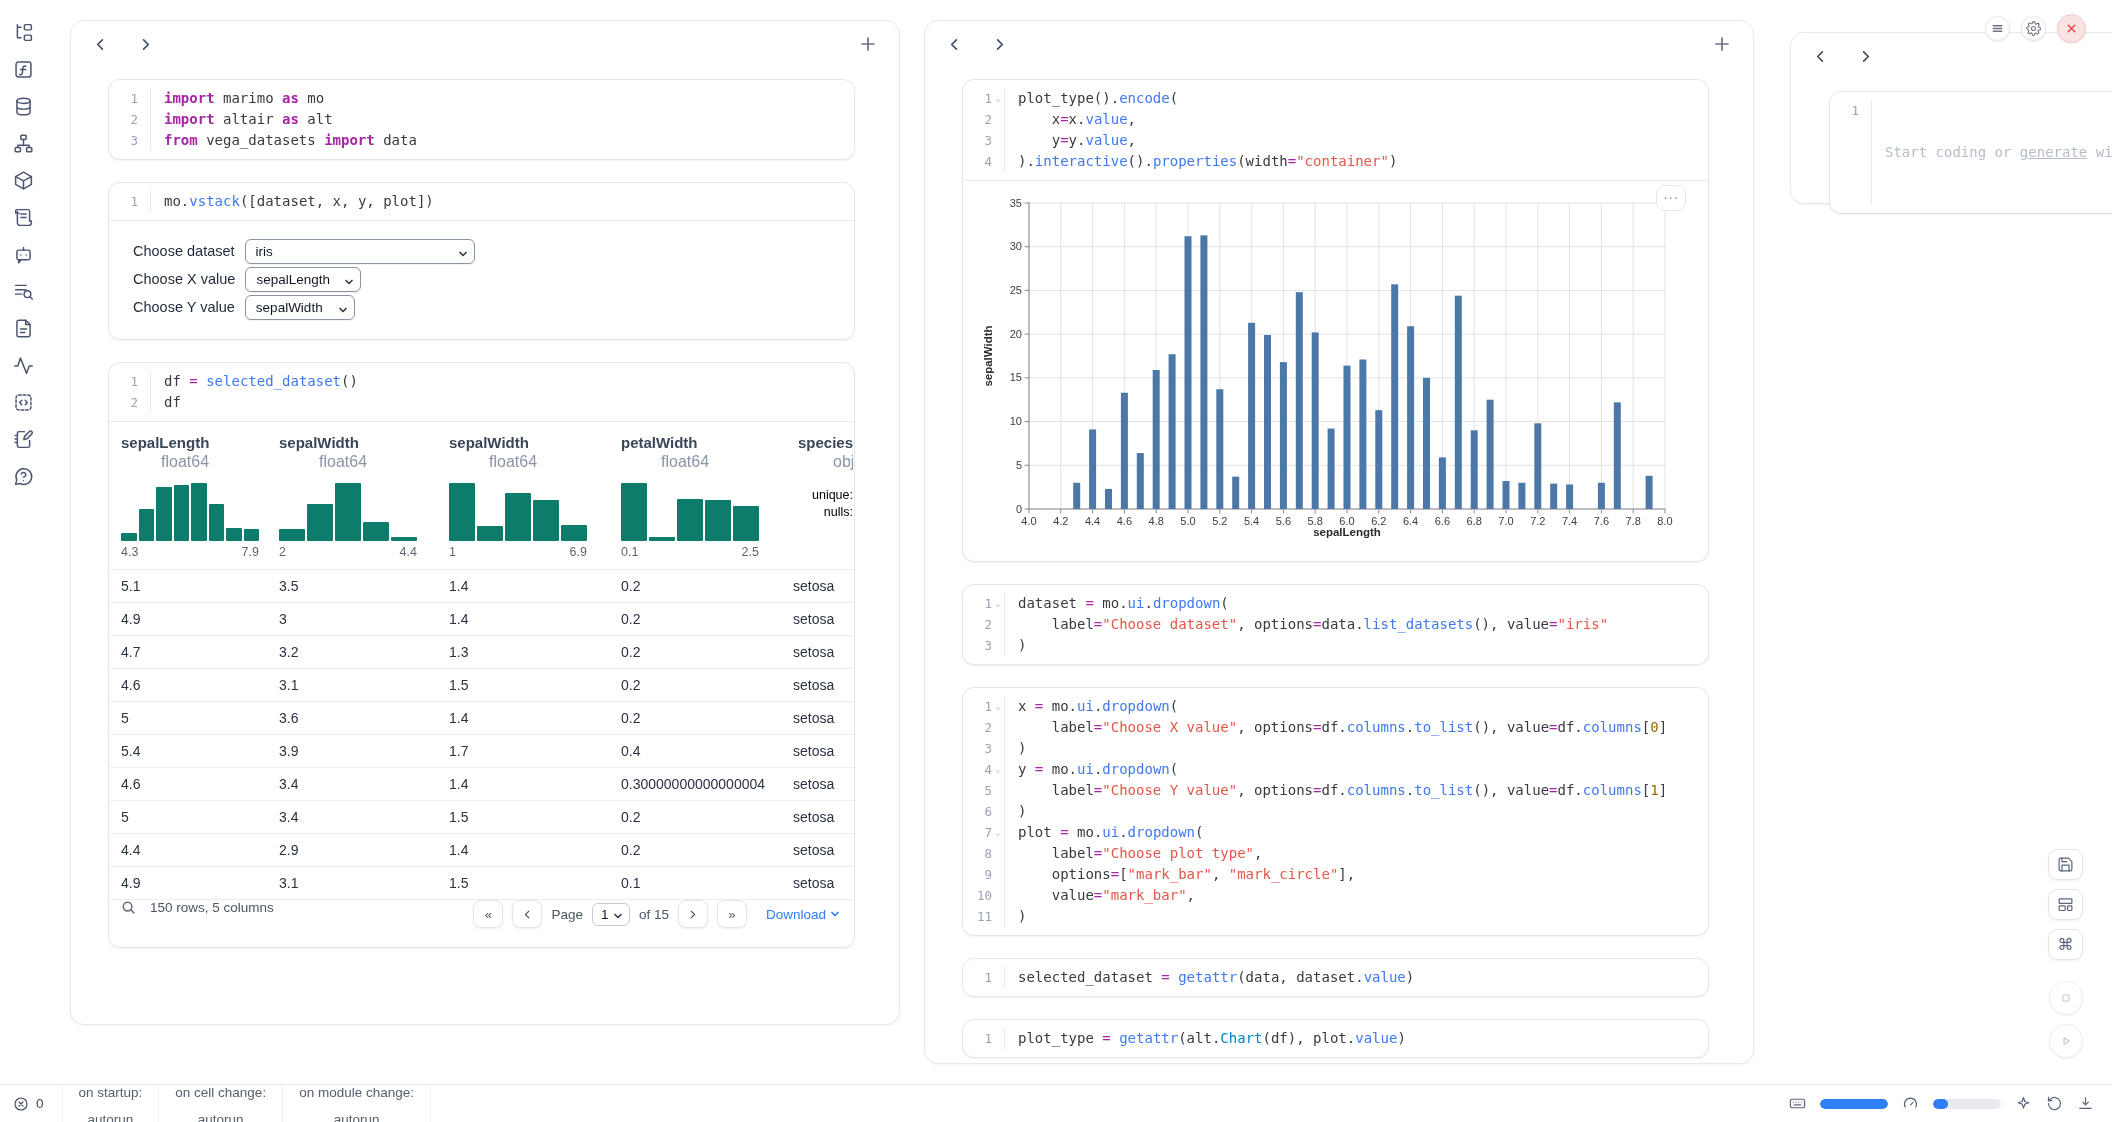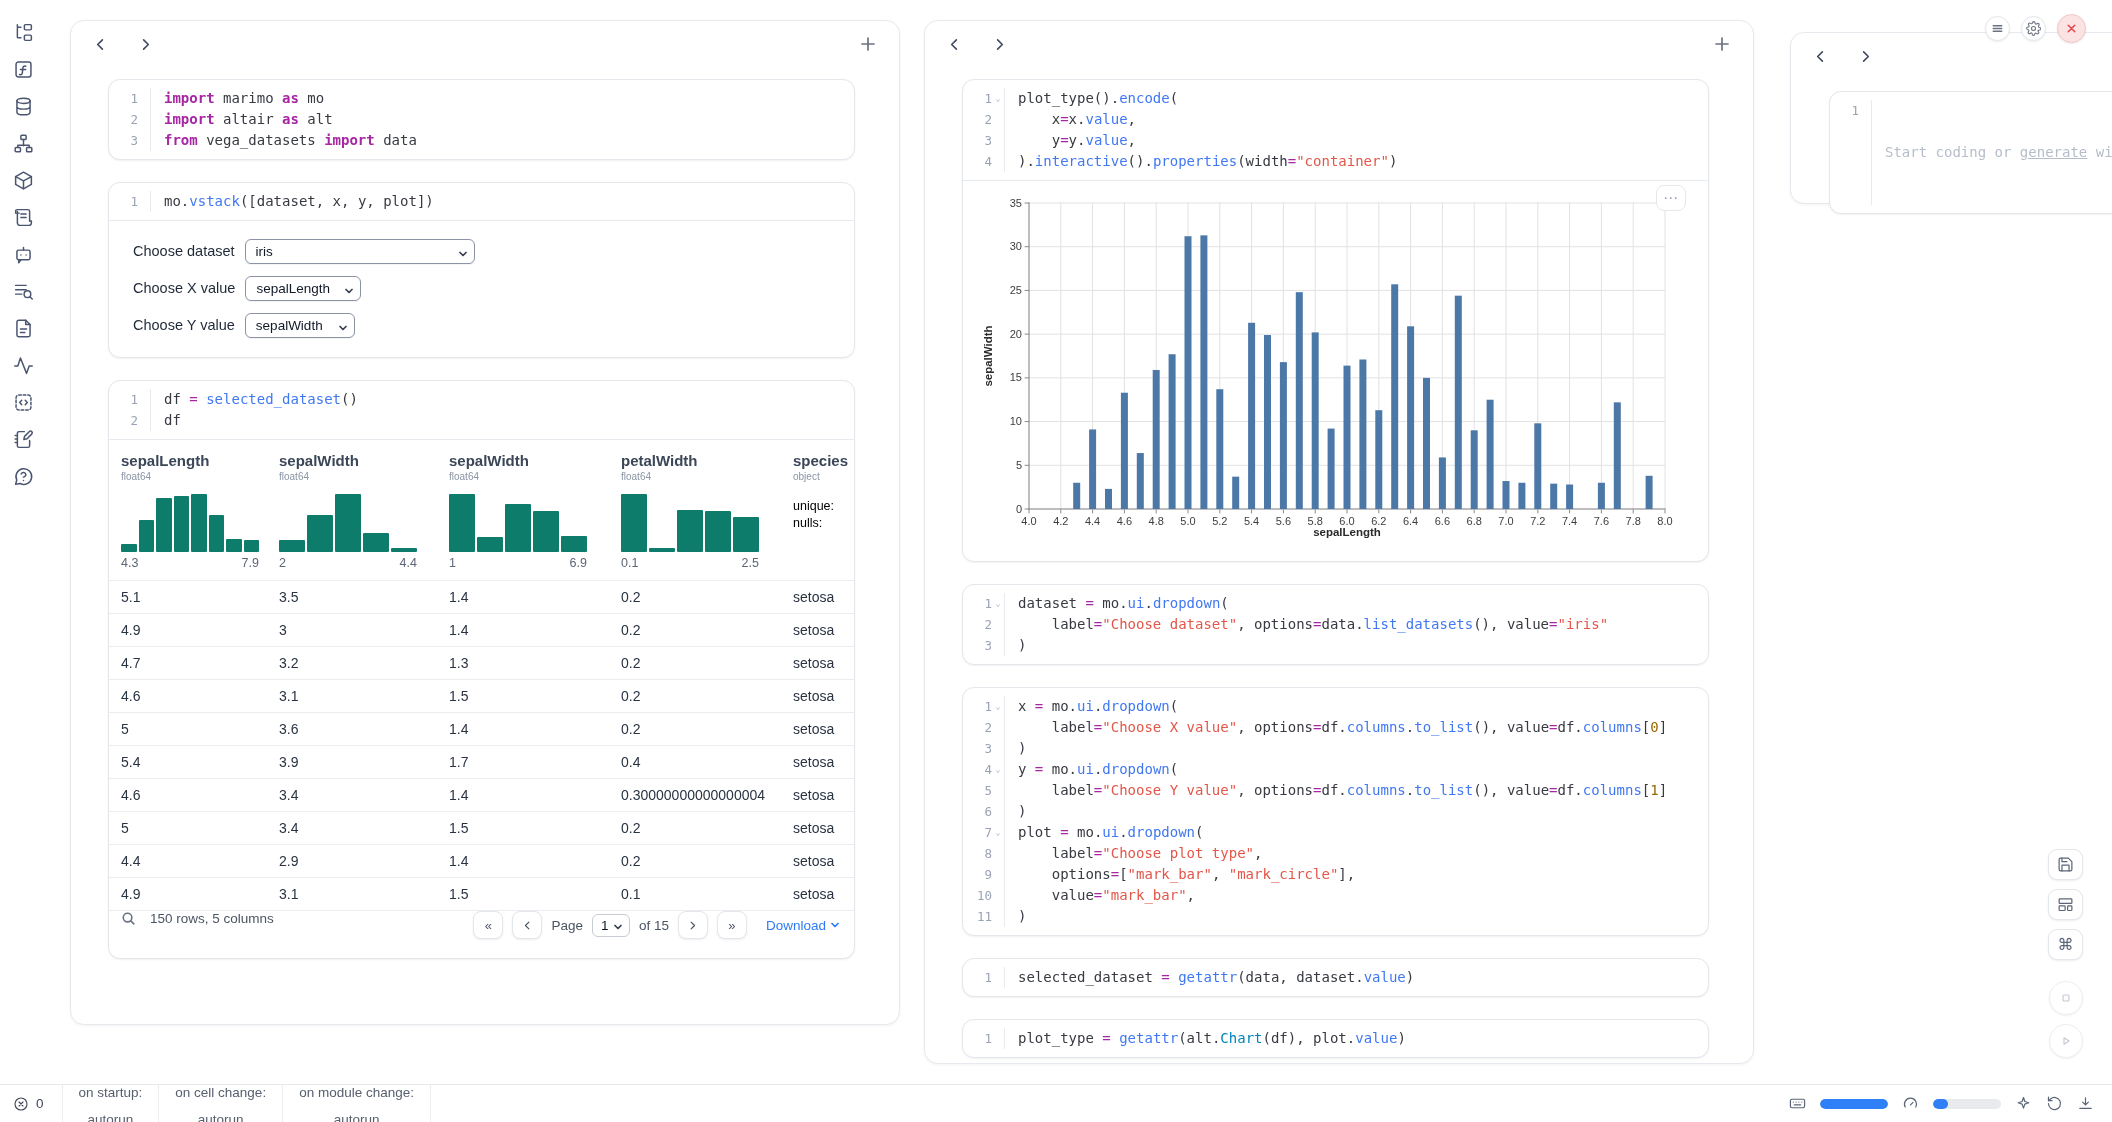--- a/index.html
+++ b/index.html
@@ -42,36 +42,36 @@
   .tok-pl { color:#383a42; }
   .tok-kw { color:#a626a4; font-weight:600; }
   .tok-fn { color:#4078f2; }
   .tok-str{ color:#e45649; }
   .tok-op { color:#a626a4; }
   .tok-num{ color:#986801; }
   .tok-ty { color:#0184bc; }
   .divider { border-top:1px solid #e7eaee; }
 
   
-  .controls { padding:16px 24px 18px; display:flex; flex-direction:column; gap:9px; }
+  .controls { padding:16px 24px 18px; display:flex; flex-direction:column; }
   .ctl-row { display:flex; align-items:center; gap:10px; font-size:14.5px; color:#1f2937; height:28px; }
   .sel { position:relative; display:inline-block; }
   .sel select { appearance:none; -webkit-appearance:none; border:1px solid #8b93a5; border-radius:6px;
     background:#fff; font:13.5px "Liberation Sans",sans-serif; color:#111827;
     padding:4px 7px 4px 10px; width:100%; box-shadow:0 1px 1px rgba(16,24,40,.05); }
   .sel .chev { position:absolute; right:7px; top:50%; margin-top:-5px; width:10px; height:10px;
     pointer-events:none; color:#374151; }
   .sel .chev svg { width:10px; height:10px; }
 
   
   .tbl { overflow:hidden; }
   .thead { display:flex; padding:12px 0 0 12px; }
   .th { flex:none; }
   .th-name { font-weight:700; font-size:15px; color:#3b4758; }
-  .th-type { font-size:10px; color:#8b95a5; margin-top:2px; }
+  .th-type { font-size:16px; color:#8b95a5; margin-top:2px;margin-left:40px; }
   .hist { margin-top:12px; width:138px; height:58px; display:flex; align-items:flex-end; gap:2px; }
   .hist .hbar { flex:1; background:#0e7c6b; border-radius:1px; }
   .hist-range { width:138px; display:flex; justify-content:space-between;
     font-size:12.5px; color:#5c6676; margin:4px 0 10px; }
   .th-meta { font-size:12.5px; color:#000000; margin-top:16px; line-height:17px; white-space:nowrap; overflow:hidden; }
   .trow { display:flex; border-top:1px solid #ebedf1; height:33px; align-items:center;
     padding-left:12px; font-size:14px; color:#2a3342; }
   .td { flex:none; white-space:nowrap; overflow:hidden; }
 
   .tfoot { border-top:1px solid #ebedf1; height:48px; display:flex; align-items:flex-start;
@@ -371,21 +371,21 @@
                   <div class="hbar" style="height: 4.06px;"></div>
                   <div class="hbar" style="height: 42.34px;"></div>
                   <div class="hbar" style="height: 41.18px;"></div>
                   <div class="hbar" style="height: 34.8px;"></div>
                 </div>
                 <div class="hist-range">
                   <span>0.1</span>
                   <span>2.5</span>
                 </div>
               </div>
-              <div class="th" style="width: 60px; overflow: hidden;">
+              <div class="th" style="width: 60px; overflow: hidden; text-align: right;">
                 <div class="th-name">species</div>
                 <div class="th-type">object</div>
                 <div class="th-meta">
                   <div>unique:</div>
                   <div>nulls:</div>
                 </div>
               </div>
             </div>
           <div>
               <div class="trow">

